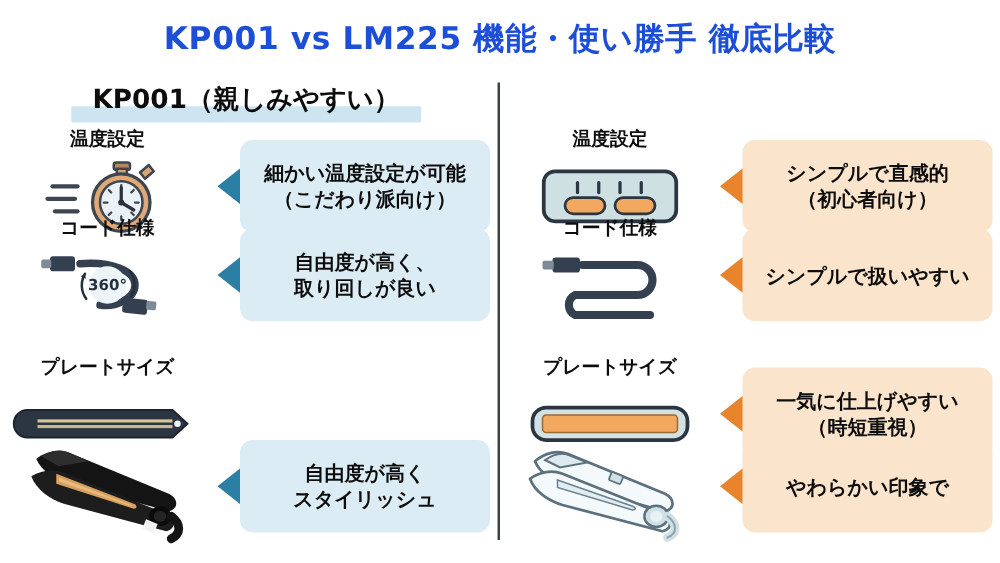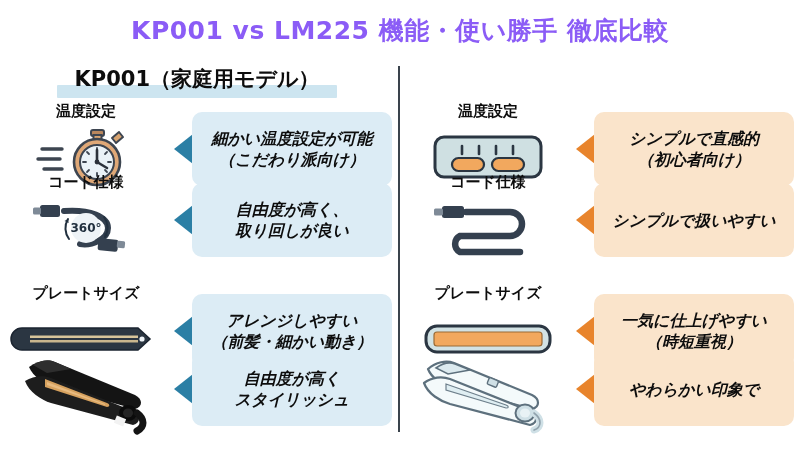--- a/index.html
+++ b/index.html
@@ -19,21 +19,21 @@
   
   .page-title {
     position: absolute;
     top: 14px;
     left: 0;
     width: 800px;
     text-align: center;
     font-size: 25px;
     font-weight: bold;
     letter-spacing: 0.5px;
-    color: #8b5cf6;
+    color: #1d4ed8;
     white-space: nowrap;
   }
 
   
   .column {
     position: absolute;
     top: 62px;
     width: 390px;
     height: 380px;
   }
@@ -151,21 +151,20 @@
     box-sizing: border-box;
     padding: 2px 4px;
   }
   .bubble .line {
     font-size: 16px;
     font-weight: bold;
     line-height: 21px;
     color: #0d0d0d;
     white-space: nowrap;
     text-align: right;
-    font-style: italic;
   }
   
   .left .callout .arrow  { border-right: 19px solid #2b7fa5; }
   .left .callout .bubble { background: #dcecf5; }
   
   .right .callout .arrow  { border-right: 19px solid #e8842c; }
   .right .callout .bubble { background: #fae4cb; }
 
   svg { display: block; overflow: visible; }
 </style>
@@ -173,21 +172,21 @@
 <body>
 
 <div class="page-title">KP001 vs LM225 機能・使い勝手 徹底比較</div>
 
 <div class="divider"></div>
 
 <div class="column left">
 
   <div class="col-header left-head">
     <span class="band"></span>
-    <span class="label">KP001（家庭用モデル）</span>
+    <span class="label">KP001（親しみやすい）</span>
   </div>
 
   <div class="row r0">
     <div class="row-left">
       <div class="cat-label">温度設定</div>
       <div class="icon-wrap">
         <svg width="96" height="60" viewBox="0 0 96 60">
           <g stroke="#3d4550" stroke-width="3.4" stroke-linecap="round">
             <line x1="4" y1="22" x2="24" y2="22"></line>
             <line x1="0" y1="32" x2="22" y2="32"></line>
@@ -256,27 +255,20 @@
       <div class="cat-label">プレートサイズ</div>
       <div class="icon-wrap">
         <svg width="140" height="34" viewBox="0 0 140 34">
           <path d="M6 6 H122 l12 11 -12 11 H6 a9 9 0 0 1 0 -22 z" fill="#2b3642" stroke="#1b2430" stroke-width="1.5"></path>
           <rect x="14" y="13.5" width="108" height="2.5" fill="#d6c49a"></rect>
           <rect x="14" y="18" width="108" height="2.5" fill="#c9b68d"></rect>
           <circle cx="126" cy="17" r="2.6" fill="#eef3f7"></circle>
         </svg>
       </div>
     </div>
-    <div class="callout">
-      <span class="arrow"></span>
-      <div class="bubble">
-        <span class="line">アレンジしやすい</span>
-        <span class="line">（前髪・細かい動き）</span>
-      </div>
-    </div>
   </div>
 
   <div class="row r3">
     <div class="row-left">
       <div class="icon-wrap no-label">
         <svg width="150" height="80" viewBox="0 0 150 80">
           <path d="M18 16 C26 10 36 8 44 11 L124 44 C132 48 132 56 124 58 L44 36 C34 33 22 26 18 16 z" fill="#141414"></path>
           <path d="M22 14 C30 9 38 8 44 11 L60 18 L36 22 z" fill="#2e2e2e"></path>
           <path d="M14 30 C22 25 32 24 40 27 L122 60 C130 64 130 72 122 74 L40 52 C30 49 18 41 14 30 z" fill="#1d1d1d"></path>
           <path d="M34 28 L96 52 C99 53 99 56 96 56 L34 36 z" fill="#d6a15e"></path>

